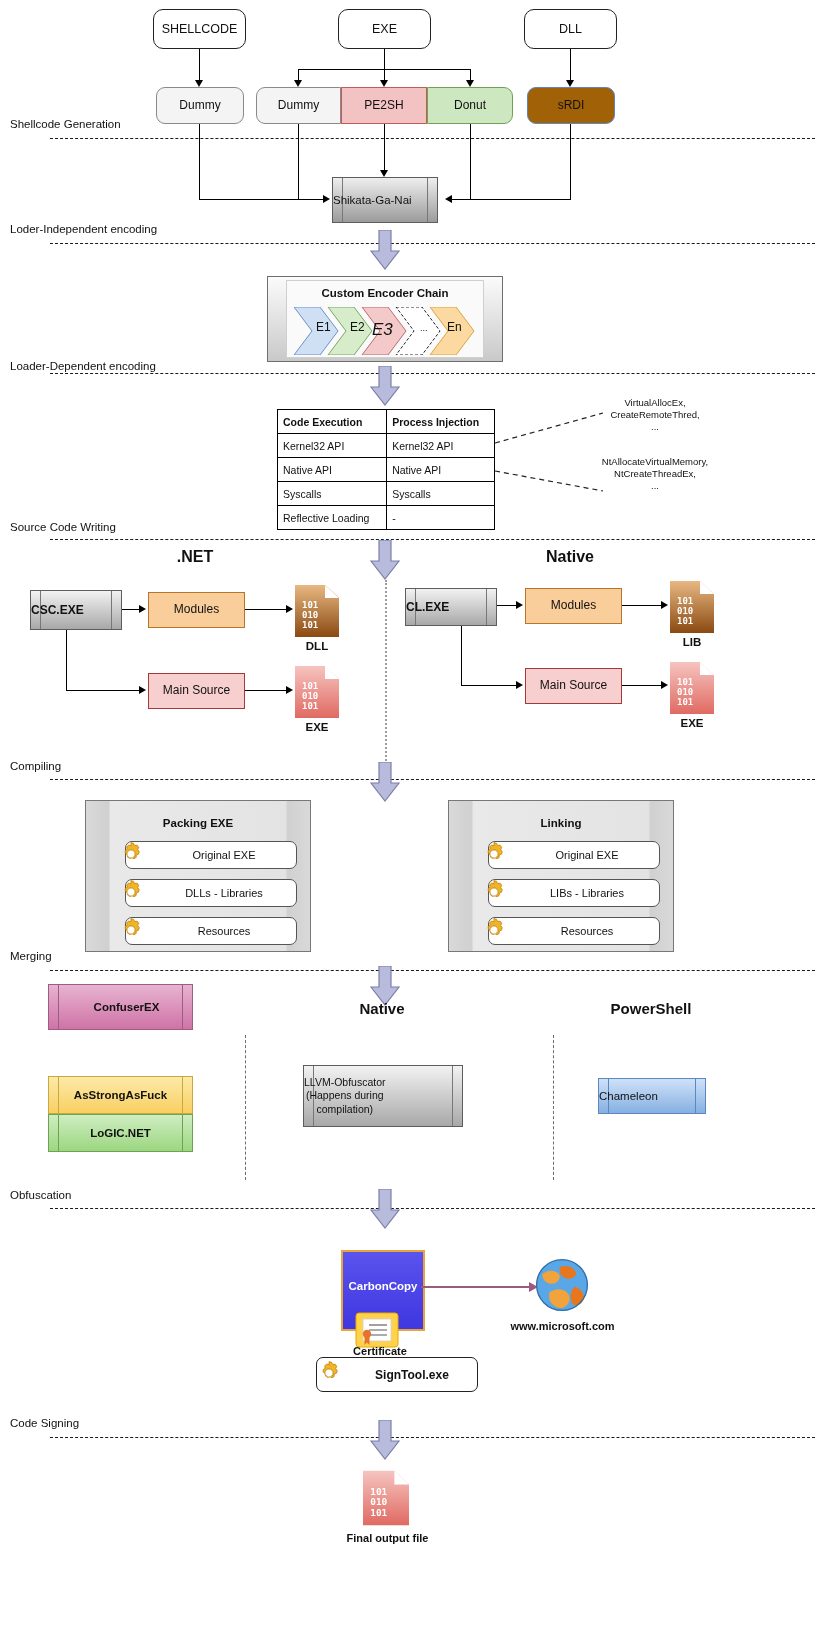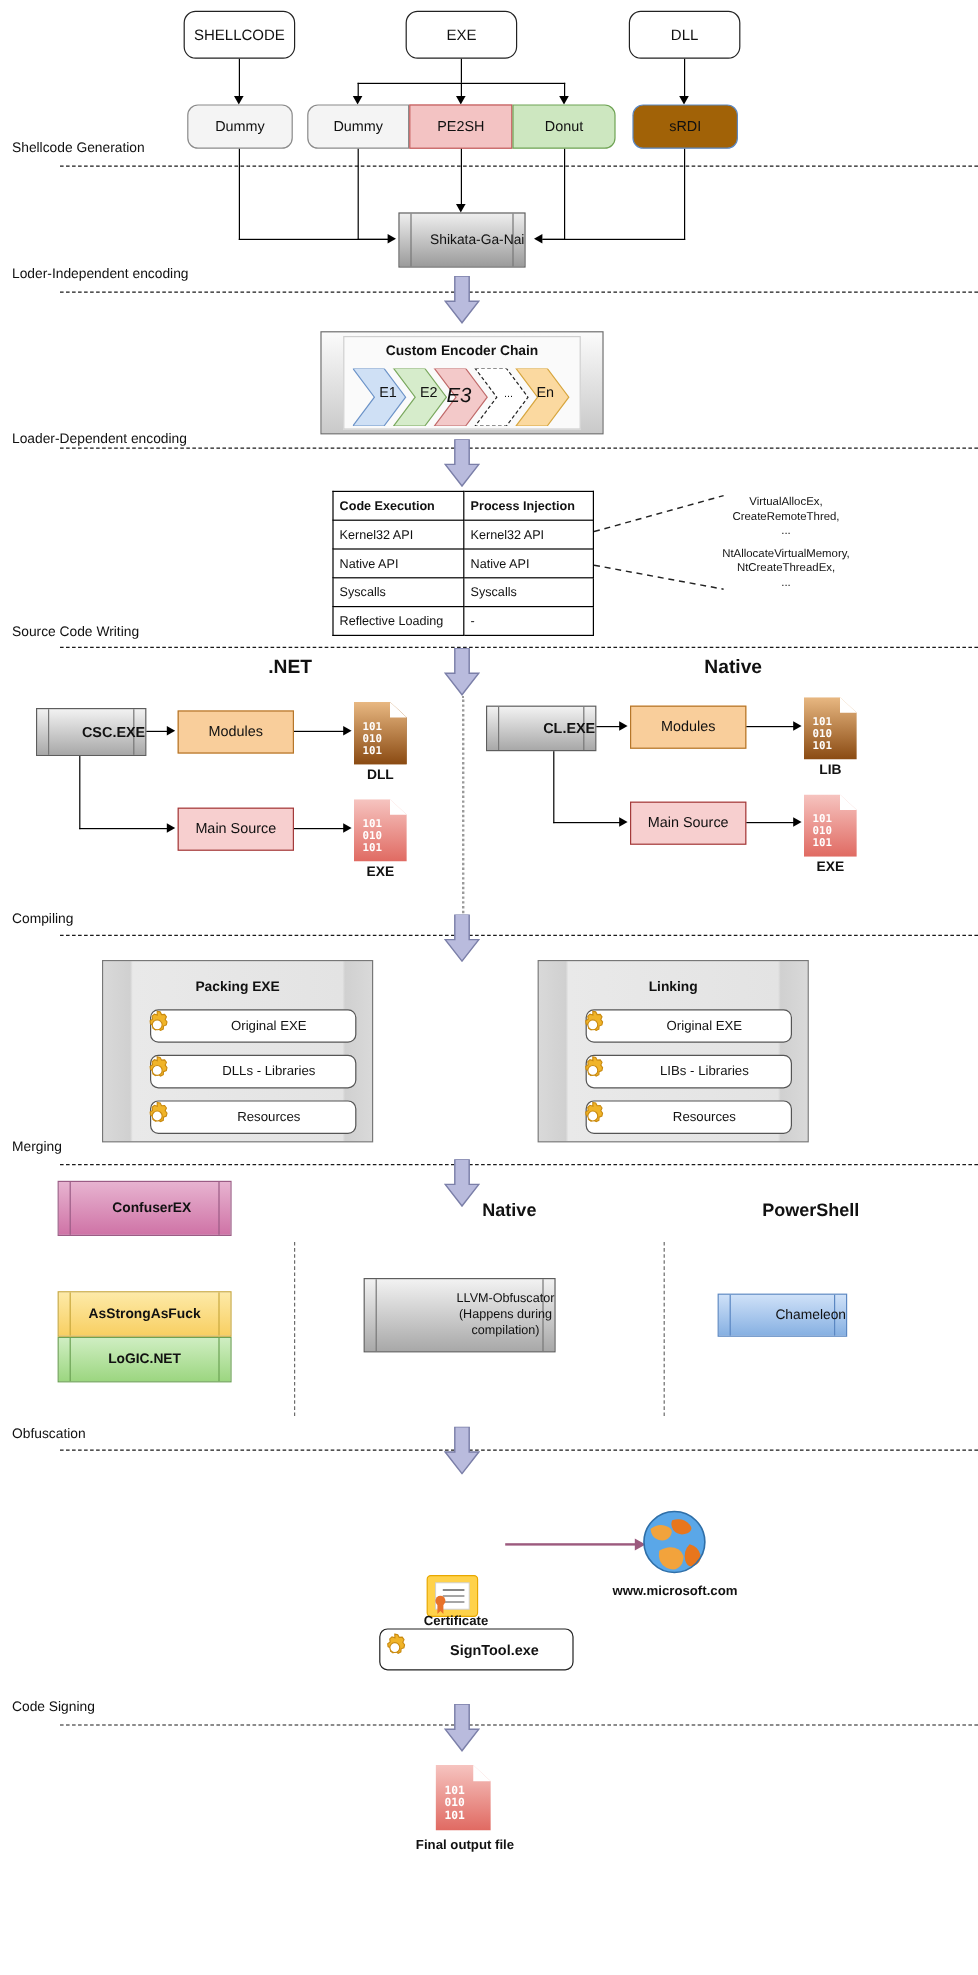--- a/index.html
+++ b/index.html
@@ -28,21 +28,21 @@
   .lnh{height:1.4px;}
   .lnv{width:1.4px;}
   .arrowdown{position:absolute;width:0;height:0;border-left:4.5px solid transparent;border-right:4.5px solid transparent;border-top:7px solid #000;}
   .arrowright{position:absolute;width:0;height:0;border-top:4.5px solid transparent;border-bottom:4.5px solid transparent;border-left:7px solid #000;}
   .arrowleft{position:absolute;width:0;height:0;border-top:4.5px solid transparent;border-bottom:4.5px solid transparent;border-right:7px solid #000;}
   
   .bigarrow{position:absolute;width:30px;height:40px;}
   .bigarrow svg{display:block;}
   
   .cyl{position:absolute;box-sizing:border-box;border:1px solid #5d5d5d;
-       display:flex;align-items:center;justify-content:flex-end;text-align:center;font-size:11.5px;}
+       display:flex;align-items:center;justify-content:flex-start;text-align:center;font-size:11.5px;}
   .cyl .sideL,.cyl .sideR{position:absolute;top:0;bottom:0;width:9px;}
   .cyl .sideL{left:0;border-right:1px solid #777;}
   .cyl .sideR{right:0;border-left:1px solid #777;}
   .cylgrey{background:linear-gradient(to bottom,#f2f2f2,#a8a8a8);}
   .cyldark{background:linear-gradient(to bottom,#eee,#9b9b9b);}
   
   .fileicon{position:absolute;width:44px;height:52px;}
   .filelabel{position:absolute;font-size:11.5px;text-align:center;font-weight:bold;}
   
   .chainbox{position:absolute;border:1px solid #6e6e6e;background:linear-gradient(to bottom,#fbfbfb,#c9c9c9);}
@@ -58,21 +58,21 @@
   .paneltitle{position:absolute;width:100%;text-align:center;font-size:11.5px;font-weight:bold;}
   .pill{position:absolute;border:1px solid #555;border-radius:7px;background:#fff;font-size:11px;
         display:flex;align-items:center;justify-content:center;}
   .gear{position:absolute;width:30px;height:30px;}
   
   .obf{position:absolute;display:flex;align-items:center;justify-content:center;font-size:11.5px;font-weight:bold;box-sizing:border-box;}
   .obf-pink{background:linear-gradient(to bottom,#e7b3d0,#cf73a6);border:1px solid #9b5c85;}
   .obf-yellow{background:linear-gradient(to bottom,#fdeaa8,#f8cf62);border:1px solid #c9a93f;}
   .obf-green{background:linear-gradient(to bottom,#cfeec2,#9cd680);border:1px solid #6da255;}
   .obf-edge{position:absolute;top:0;bottom:0;width:9px;}
-  .coltitle{position:absolute;font-size:15px;font-weight:bold;text-align:right;}
+  .coltitle{position:absolute;font-size:15px;font-weight:bold;text-align:center;}
   
   .cc{position:absolute;border:2px solid #e8a33d;background:linear-gradient(to bottom,#5a53ee,#3f37e0);}
   .cc-label{position:absolute;width:100%;text-align:center;color:#fff;font-weight:bold;font-size:11.5px;}
   .certicon{position:absolute;width:44px;height:38px;}
   .globe{position:absolute;width:58px;height:58px;}
   .pinkline{position:absolute;height:2px;background:#9c5a7e;}
   .pinkarrow{position:absolute;width:0;height:0;border-top:5px solid transparent;border-bottom:5px solid transparent;border-left:9px solid #9c5a7e;}
   .capt{position:absolute;font-size:11px;text-align:center;font-weight:bold;}
 </style>
 </head>
@@ -220,21 +220,21 @@
       <td>Reflective Loading</td>
       <td>-</td>
     </tr>
   </tbody>
     </table>
 
   <svg class="abs" style="left:495px;top:395px;width:130px;height:105px;">
     <line x1="0" y1="48" x2="108" y2="18" stroke="#222" stroke-width="1.2" stroke-dasharray="5,4"></line>
     <line x1="0" y1="76" x2="108" y2="96" stroke="#222" stroke-width="1.2" stroke-dasharray="5,4"></line>
   </svg>
-  <div class="callout" style="left:560px;top:397px;width:190px;margin-top:16px;">
+  <div class="callout" style="left:560px;top:397px;width:190px;">
     <div>VirtualAllocEx,</div>
     <div>CreateRemoteThred,</div>
     <div>...</div>
   </div>
   <div class="callout" style="left:550px;top:456px;width:210px;">
     <div>NtAllocateVirtualMemory,</div>
     <div>NtCreateThreadEx,</div>
     <div>...</div>
   </div>
 
@@ -454,20 +454,23 @@
     <span class="sideR" style="border-left:1px solid #5b87c2;"></span>
     <span style="position:relative;z-index:2;font-size:11.5px;">Chameleon</span>
   </div>
 
   <div class="bigarrow" style="left:370px;top:1189px;">
     <svg width="30" height="40" viewBox="0 0 30 40">
         <polygon points="9,0 21,0 21,21 29,21 15,39 1,21 9,21" fill="#b9bbdd" stroke="#7b7fa8" stroke-width="1.2"></polygon>
       </svg>
   </div>
 
+  <div class="cc" style="left:341px;top:1250px;width:80px;height:77px;">
+    <div class="cc-label" style="top:28px;">CarbonCopy</div>
+  </div>
 
   <div class="pinkline" style="left:421px;top:1286px;width:110px;"></div>
   <div class="pinkarrow" style="left:529px;top:1282px;"></div>
 
   <svg class="globe" style="left:533px;top:1256px;" viewBox="0 0 64 64">
     <circle cx="32" cy="32" r="28" fill="#5aa7e8"></circle>
     <path d="M10 20 q8 -6 16 -2 q6 3 2 9 q-4 5 -11 3 q-6 -2 -7 -10z" fill="#f2a33c"></path>
     <path d="M30 12 q10 -3 16 4 q4 5 -2 8 q-8 3 -13 -3 q-3 -5 -1 -9z" fill="#e8761c"></path>
     <path d="M18 40 q10 -6 18 -1 q7 5 3 13 q-5 8 -14 4 q-9 -5 -7 -16z" fill="#f2a33c"></path>
     <path d="M46 34 q8 2 10 10 q1 7 -6 10 q-6 2 -8 -5 q-2 -9 4 -15z" fill="#e8761c"></path>

